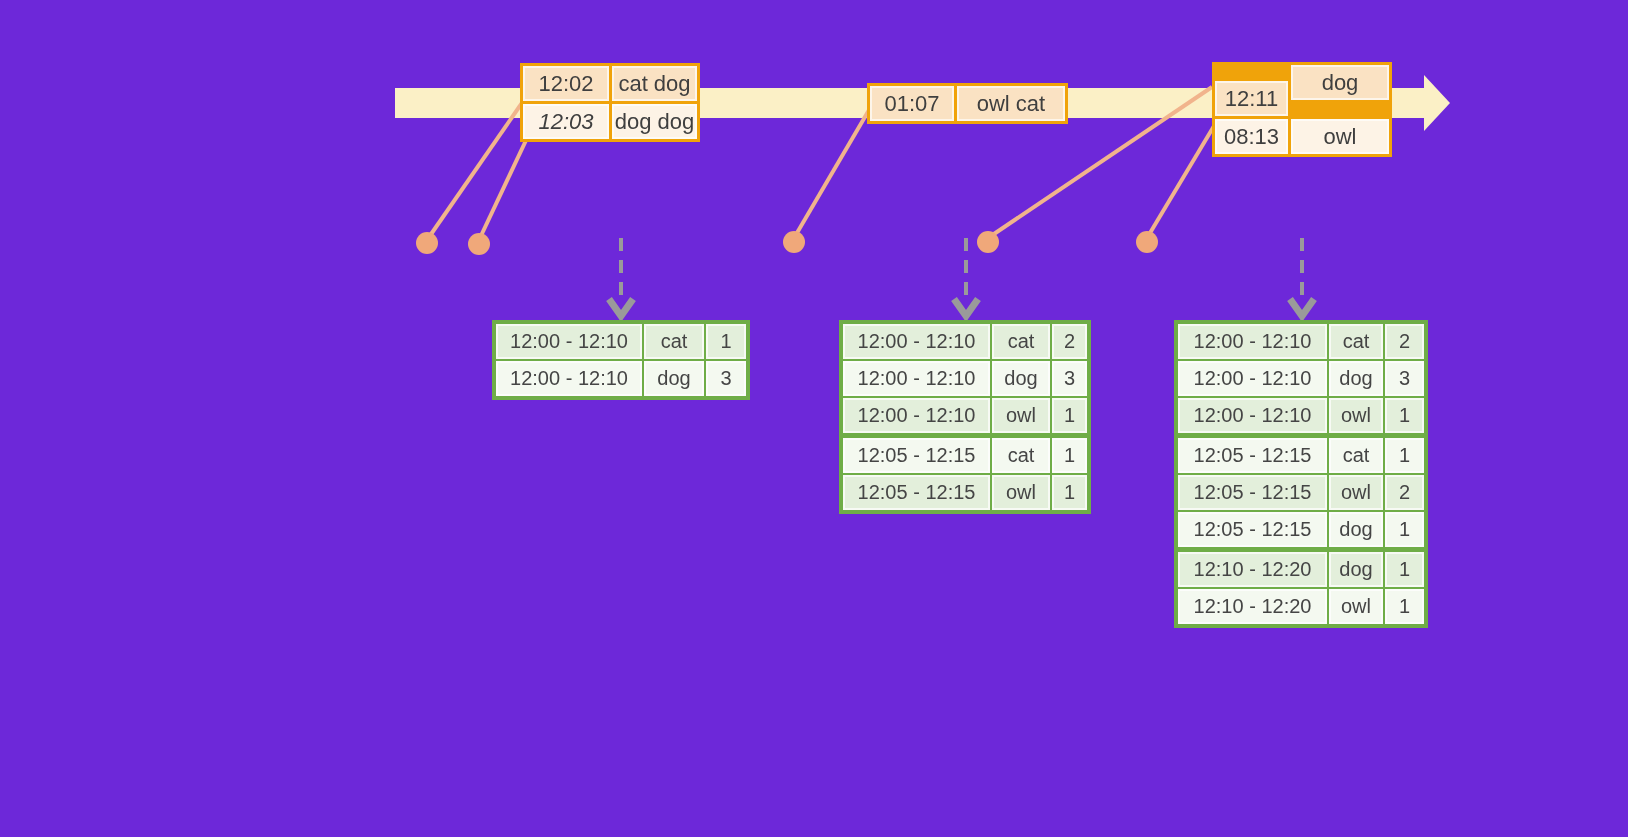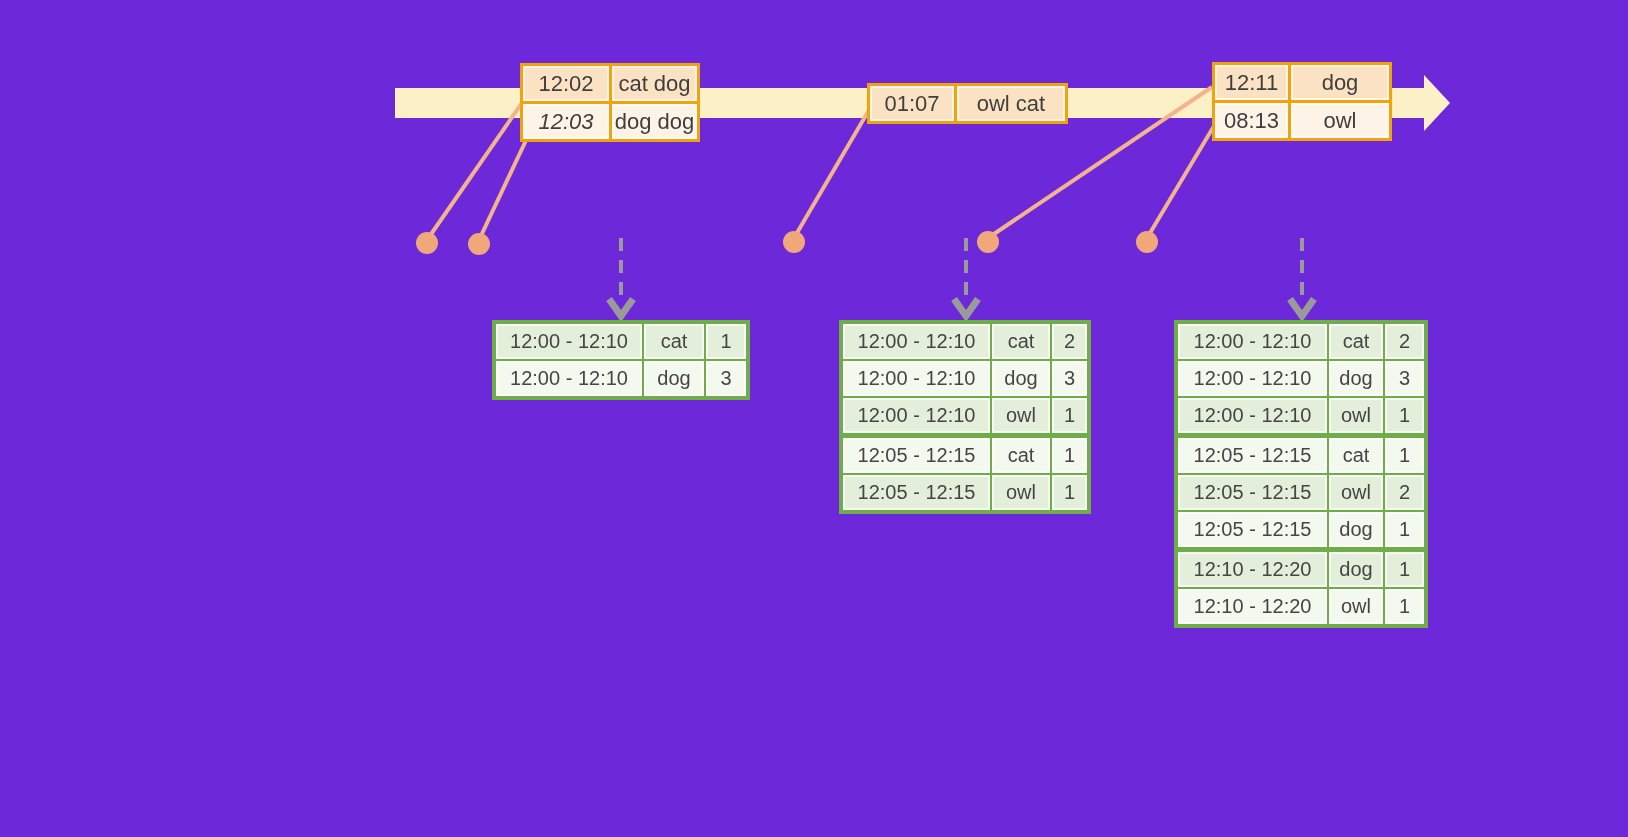--- a/index.html
+++ b/index.html
@@ -86,21 +86,21 @@
         </div>
       </div>
       <div class="event-box" style="left: 867px; top: 83px;">
         <div class="event-row peach">
           <div class="event-cell" style="width: 84px; height: 35px;">01:07</div>
           <div class="event-cell" style="width: 108px; height: 35px;">owl cat</div>
         </div>
       </div>
       <div class="event-box" style="left: 1212px; top: 62px;">
         <div class="event-row peach">
-          <div class="event-cell" style="width: 73px; height: 35px;">12:11</div>
+          <div class="event-cell" style="width: 73px; height: 35px; margin-top: 16px;">12:11</div>
           <div class="event-cell" style="width: 98px; height: 35px;">dog</div>
         </div>
         <div class="event-row creamrow">
           <div class="event-cell" style="width: 73px; height: 35px;">08:13</div>
           <div class="event-cell" style="width: 98px; height: 35px;">owl</div>
         </div>
       </div>
     </div>
   <div id="tables-root">
       <div class="result-table" style="left: 492px; top: 320px;">

